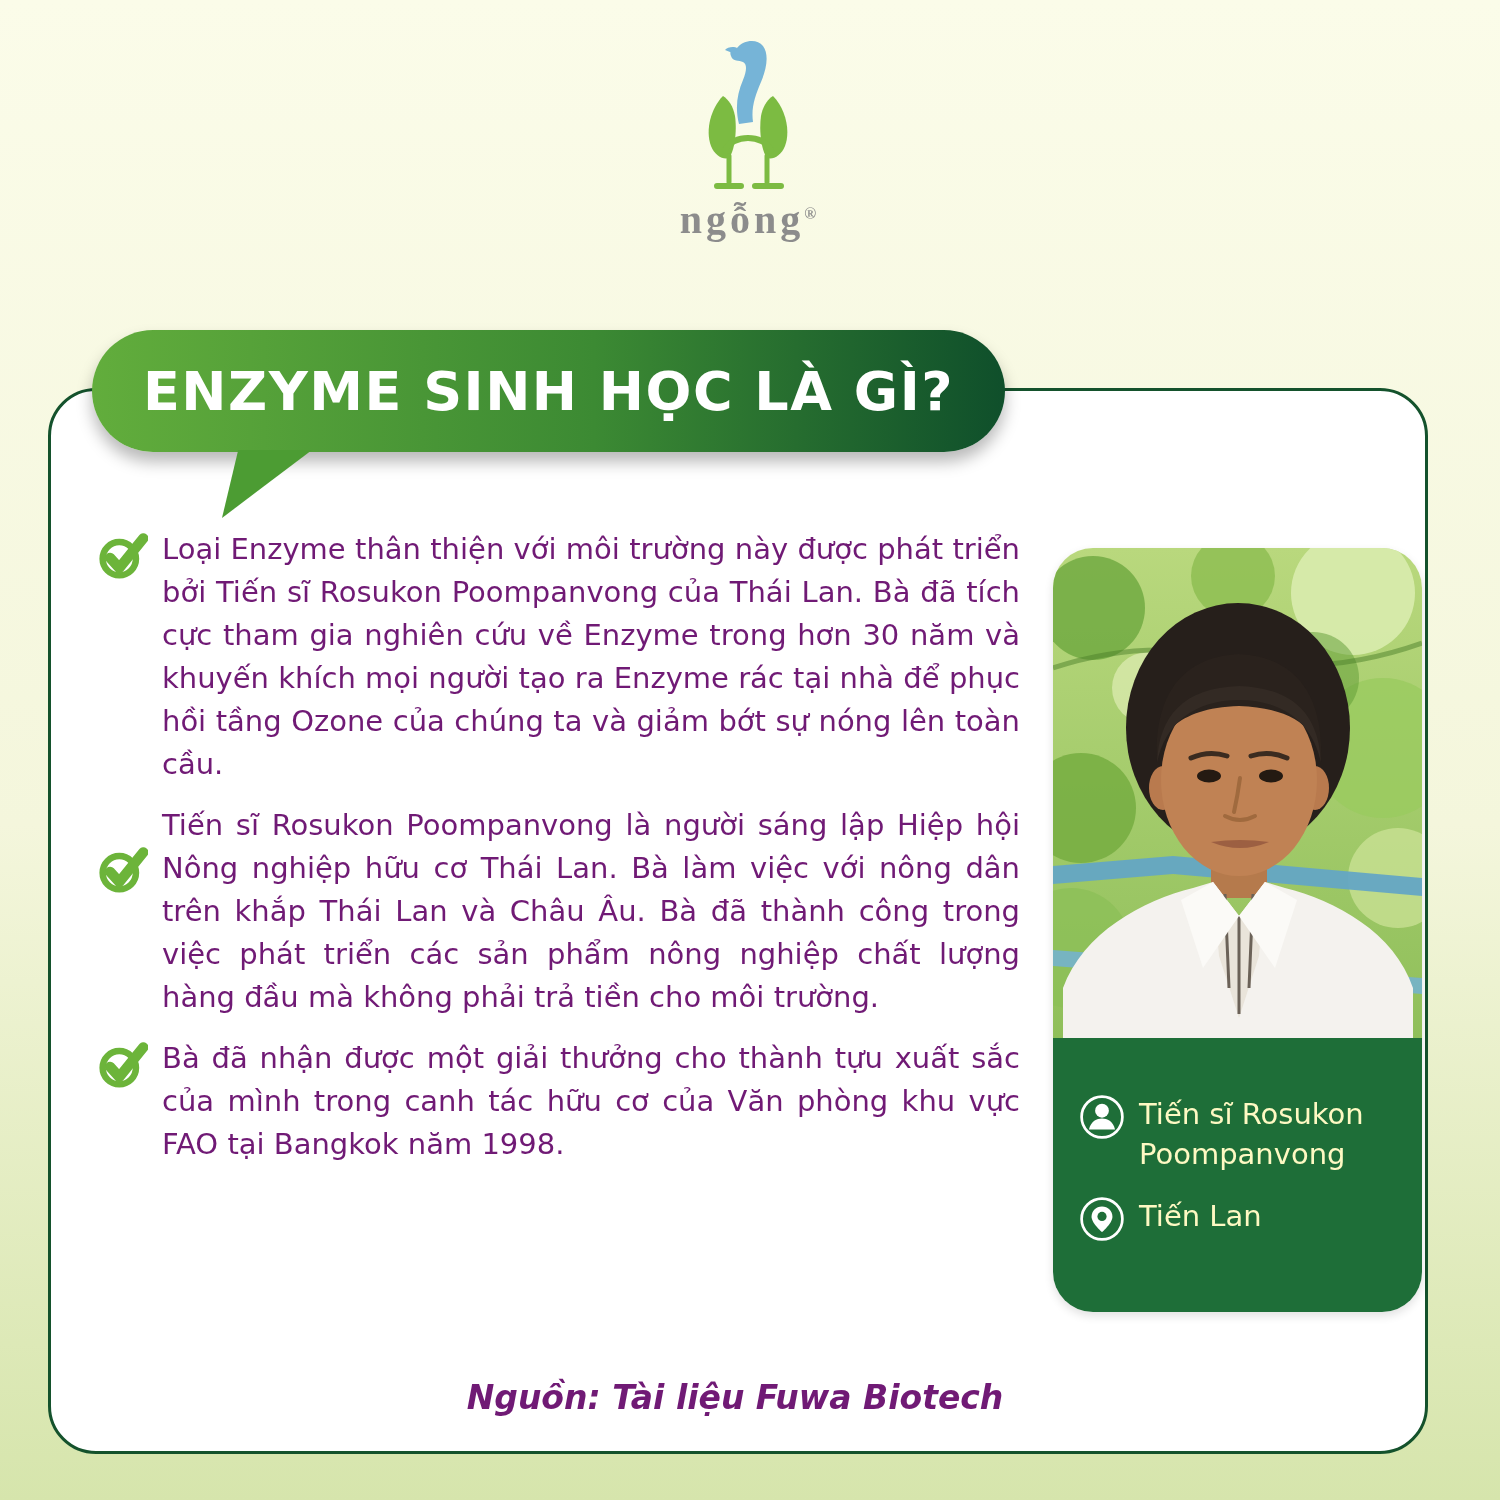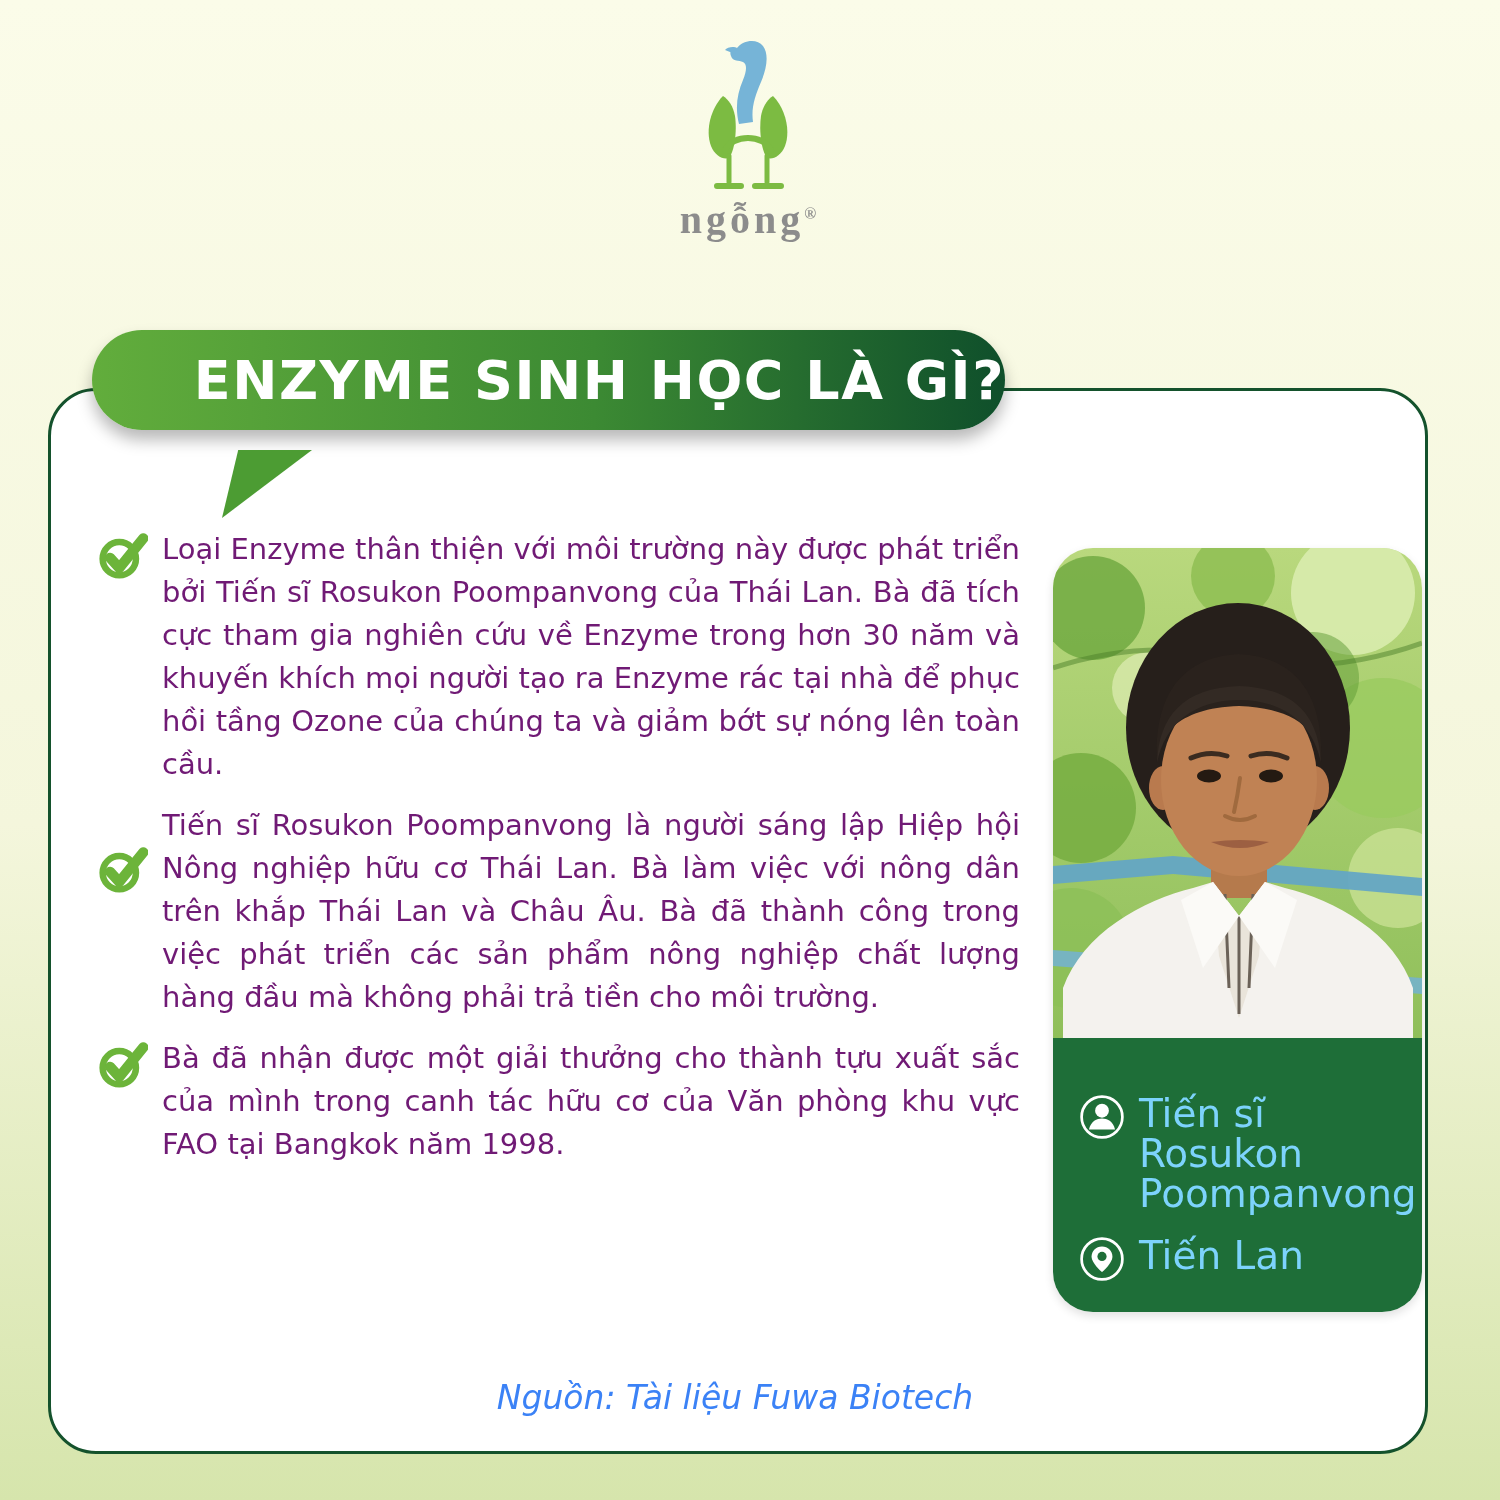--- a/index.html
+++ b/index.html
@@ -21,25 +21,25 @@
   .brand-text sup{font-size:16px;vertical-align:super;}
 
   
   .card{
     position:absolute;left:48px;top:388px;width:1374px;height:1060px;
     background:#ffffff;border:3px solid #14522c;border-radius:48px;
   }
 
   
   .bubble{
-    position:absolute;left:92px;top:330px;width:913px;height:100px;
+    position:absolute;left:92px;top:330px;width:913px;height:122px;
     border-radius:61px;
     background:linear-gradient(90deg,#62ad3c 0%,#3c8a33 55%,#0f4f2b 100%);
     box-shadow:0 10px 16px rgba(0,0,0,0.28);
-    display:flex;align-items:center;justify-content:flex-end;
+    display:flex;align-items:center;justify-content:center;
     z-index:5;
   }
   .bubble-title{
     color:#ffffff;font-size:54px;font-weight:800;letter-spacing:1.5px;
     white-space:nowrap;
   }
   .bubble-tail{
     position:absolute;left:222px;top:450px;width:90px;height:68px;
     background:#4c9c33;
     clip-path:polygon(18% 0,100% 0,0 100%);
@@ -64,27 +64,27 @@
     box-shadow:0 4px 10px rgba(0,0,0,0.12);
   }
   .profile-photo{width:369px;height:490px;display:block;}
   .profile-info{
     position:absolute;left:0;top:490px;width:369px;height:274px;
     background:#1e6e38;box-sizing:border-box;padding:56px 26px 0 26px;
   }
   .info-row{display:flex;gap:14px;margin-bottom:22px;align-items:flex-start;}
   .info-icon{flex:0 0 46px;}
   .info-text{
-    color:#7dd3fc;font-size:39px;line-height:40px;font-weight:400;
+    color:#fef9c3;font-size:29px;line-height:40px;font-weight:400;
   }
 
   
   .source{
     position:absolute;left:48px;top:1378px;width:1374px;text-align:center;
-    font-size:33px;font-style:italic;color:#3b82f6;font-weight:400;z-index:4;
+    font-size:33px;font-style:italic;color:#701a75;font-weight:700;z-index:4;
   }
 </style>
 </head>
 <body>
 
 <div class="page">
 
   <div class="logo">
     <svg width="130" height="158" viewBox="0 0 130 158">
 

